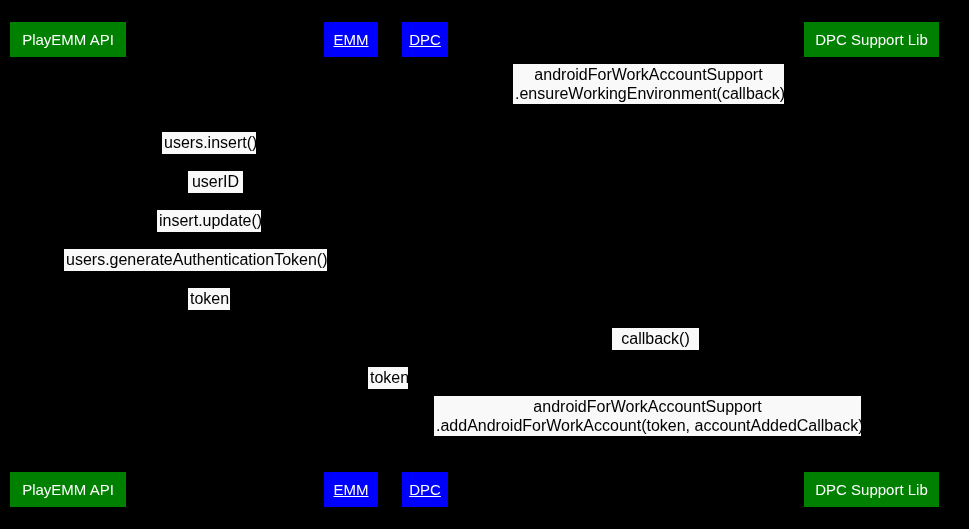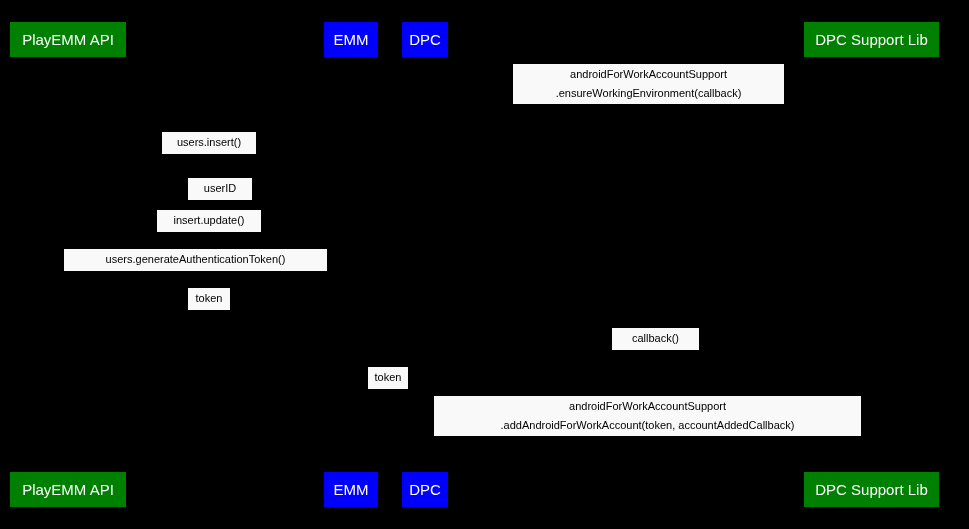--- a/index.html
+++ b/index.html
@@ -20,33 +20,33 @@
     display: flex;
     align-items: center;
     justify-content: center;
     color: #ffffff;
     font-size: 15px;
     line-height: 1;
     white-space: nowrap;
     box-sizing: border-box;
   }
   .participant.green { background: #008000; justify-content: center; }
-  .participant.blue  { background: #0000ff; }
+  .participant.blue  { background: #0000ff; text-decoration: underline; }
 
   .lifeline {
     position: absolute;
     width: 1px;
     background: #000000;
   }
 
   .msg-label {
     position: absolute;
     background: #f9f9f9;
     color: #000000;
-    font-size: 11px;
+    font-size: 16px;
     line-height: 19px;
     text-align: center;
     white-space: pre;
     box-sizing: border-box;
     padding: 1px 2px;
   }
   .msg-label.two-line { line-height: 19px; }
 
   .msg-arrow {
     position: absolute;
@@ -85,21 +85,21 @@
   <div class="msg-arrow" style="left:68px; top:310px; width:283px;"></div>
   <div class="msg-arrow" style="left:425px; top:350px; width:446px;"></div>
   <div class="msg-arrow" style="left:351px; top:389px; width:74px;"></div>
   <div class="msg-arrow" style="left:425px; top:436px; width:446px;"></div>
 
   <div class="msg-label two-line" style="left:513px; top:64px; width:271px; height:40px;">androidForWorkAccountSupport
 .ensureWorkingEnvironment(callback)</div>
 
   <div class="msg-label" style="left:162px; top:132px; width:94px; height:22px;">users.insert()</div>
 
-  <div class="msg-label" style="left:188px; top:178px; width:64px; height:22px;">userID</div>
+  <div class="msg-label" style="left:188px; top:171px; width:55px; height:22px;">userID</div>
 
   <div class="msg-label" style="left:157px; top:210px; width:104px; height:22px;">insert.update()</div>
 
   <div class="msg-label" style="left:64px; top:249px; width:263px; height:22px;">users.generateAuthenticationToken()</div>
 
   <div class="msg-label" style="left:188px; top:288px; width:42px; height:22px;">token</div>
 
   <div class="msg-label" style="left:612px; top:328px; width:87px; height:22px;">callback()</div>
 
   <div class="msg-label" style="left:368px; top:367px; width:40px; height:22px;">token</div>

